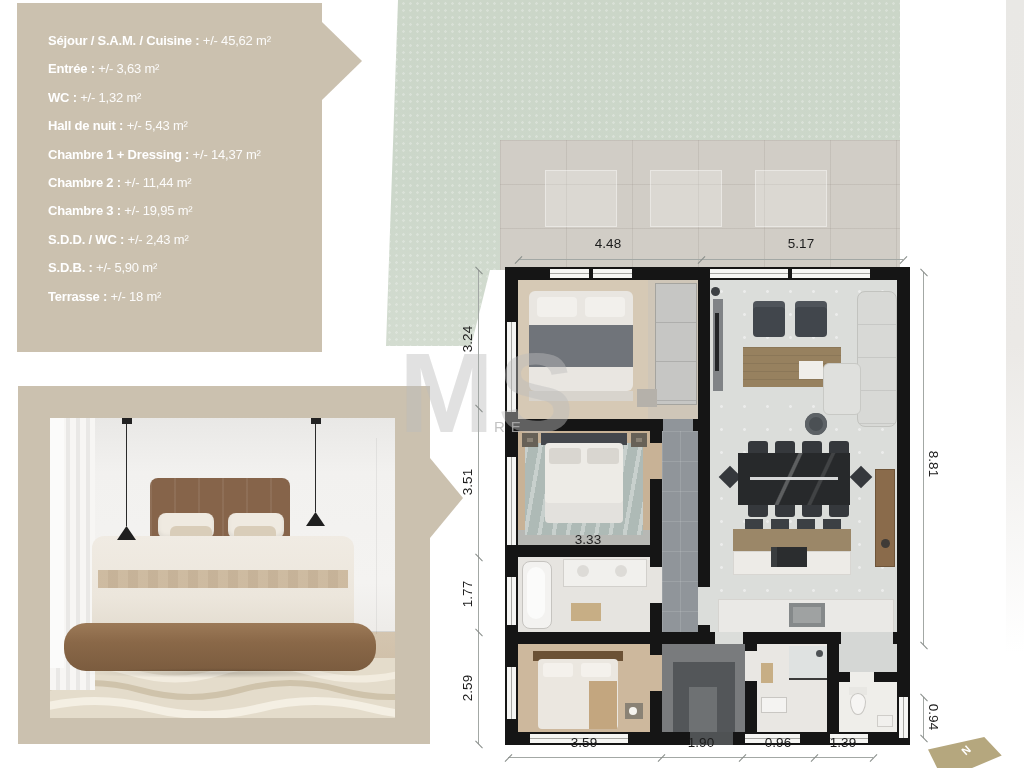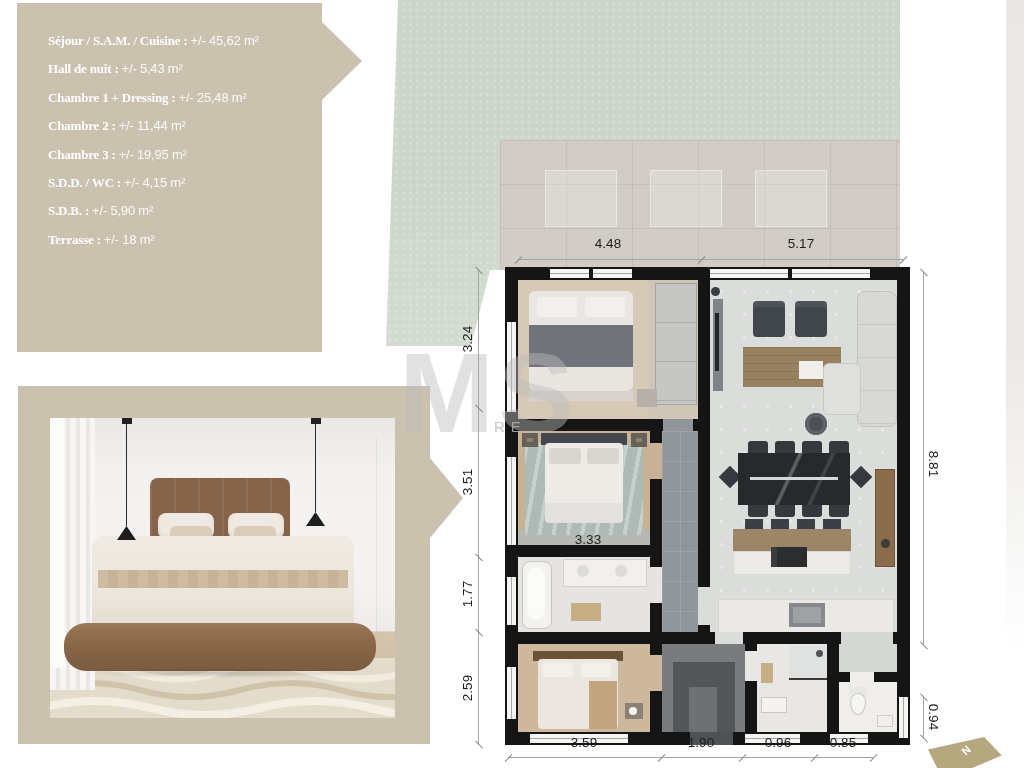--- a/index.html
+++ b/index.html
@@ -6,21 +6,21 @@
   .page{position:relative;width:1024px;height:768px;background:#fff;overflow:hidden;
         font-family:"Liberation Sans",sans-serif;}
   .a{position:absolute;}
 
   
   .legend{position:absolute;left:17px;top:3px;width:305px;height:349px;
           background:var(--legend-bg,#cbc1af);padding:24px 10px 0 31px;box-sizing:border-box;}
   .legend-arrow{position:absolute;left:322px;top:22px;width:40px;height:78px;
           background:var(--legend-bg,#cbc1af);clip-path:polygon(0 0,100% 50%,0 100%);}
   .legend-row{color:#fff;font-size:13px;line-height:28.4px;white-space:nowrap;letter-spacing:-.2px;}
-  .legend-row .lbl{font-weight:700;font-family:Liberation Serif, serif;}
+  .legend-row .lbl{font-weight:700;}
   .legend-row .val{font-weight:400;opacity:.95;}
 
   
   .garden{position:absolute;left:386px;top:0;width:514px;height:346px;
           background:linear-gradient(180deg,#cbd6c8 0%,#ccd7ca 55%,#d3dcd0 100%);
           clip-path:polygon(12px 0,514px 0,514px 270px,104px 270px,85px 346px,0 346px);}
   .garden::after{content:"";position:absolute;inset:0;
           background-image:radial-gradient(rgba(255,255,255,.25) 1px,transparent 1.6px);
           background-size:7px 7px;}
   .terrace{position:absolute;left:500px;top:140px;width:400px;height:130px;background:#d1cdc6;
@@ -82,25 +82,27 @@
   <div class="terrace">
     <div class="lounger" style="left:45px;top:30px;width:70px;height:55px;"></div>
     <div class="lounger" style="left:150px;top:30px;width:70px;height:55px;"></div>
     <div class="lounger" style="left:255px;top:30px;width:70px;height:55px;"></div>
   </div>
   <div class="edgeband"></div>
 
   <div class="legend">
     <div>
         <div class="legend-row"><span class="lbl">Séjour / S.A.M. / Cuisine : </span><span class="val">+/- 45,62 m²</span></div>
+        <div class="legend-row"><span class="lbl">Entrée : </span><span class="val">+/- 3,63 m²</span></div>
+        <div class="legend-row"><span class="lbl">WC : </span><span class="val">+/- 1,32 m²</span></div>
         <div class="legend-row"><span class="lbl">Hall de nuit : </span><span class="val">+/- 5,43 m²</span></div>
-        <div class="legend-row"><span class="lbl">Chambre 1 + Dressing : </span><span class="val">+/- 25,48 m²</span></div>
+        <div class="legend-row"><span class="lbl">Chambre 1 + Dressing : </span><span class="val">+/- 14,37 m²</span></div>
         <div class="legend-row"><span class="lbl">Chambre 2 : </span><span class="val">+/- 11,44 m²</span></div>
         <div class="legend-row"><span class="lbl">Chambre 3 : </span><span class="val">+/- 19,95 m²</span></div>
-        <div class="legend-row"><span class="lbl">S.D.D. / WC : </span><span class="val">+/- 4,15 m²</span></div>
+        <div class="legend-row"><span class="lbl">S.D.D. / WC : </span><span class="val">+/- 2,43 m²</span></div>
         <div class="legend-row"><span class="lbl">S.D.B. : </span><span class="val">+/- 5,90 m²</span></div>
         <div class="legend-row"><span class="lbl">Terrasse : </span><span class="val">+/- 18 m²</span></div>
       </div>
   </div>
   <div class="legend-arrow"></div>
 
   <div class="frame"></div>
   <div class="frame-arrow"></div>
   <div class="photo">
     <div class="a" style="left:0;top:214px;width:345px;height:86px;background:linear-gradient(180deg,#d4c5af,#c9b8a0);"></div>
@@ -300,21 +302,21 @@
       <span class="dim rotl" style="left: 467px; top: 688px;">2.59</span>
     </div>
   <div class="dimlayer">
       <span class="dim rotr" style="left: 933px; top: 464px;">8.81</span>
       <span class="dim rotr" style="left: 933px; top: 717px;">0.94</span>
     </div>
   <div class="dimlayer">
       <span class="dim" style="left: 584px; top: 742px;">3.59</span>
       <span class="dim" style="left: 701px; top: 742px;">1.90</span>
       <span class="dim" style="left: 778px; top: 742px;">0.96</span>
-      <span class="dim" style="left: 843px; top: 742px;">0.85</span>
+      <span class="dim" style="left: 843px; top: 742px;">1.39</span>
     </div>
   <span class="dim-in">3.33</span>
 
   <div class="wm-big">MS</div>
   <div class="wm-small">RE</div>
 
   <div class="north">
     <span>N</span>
   </div>
 

